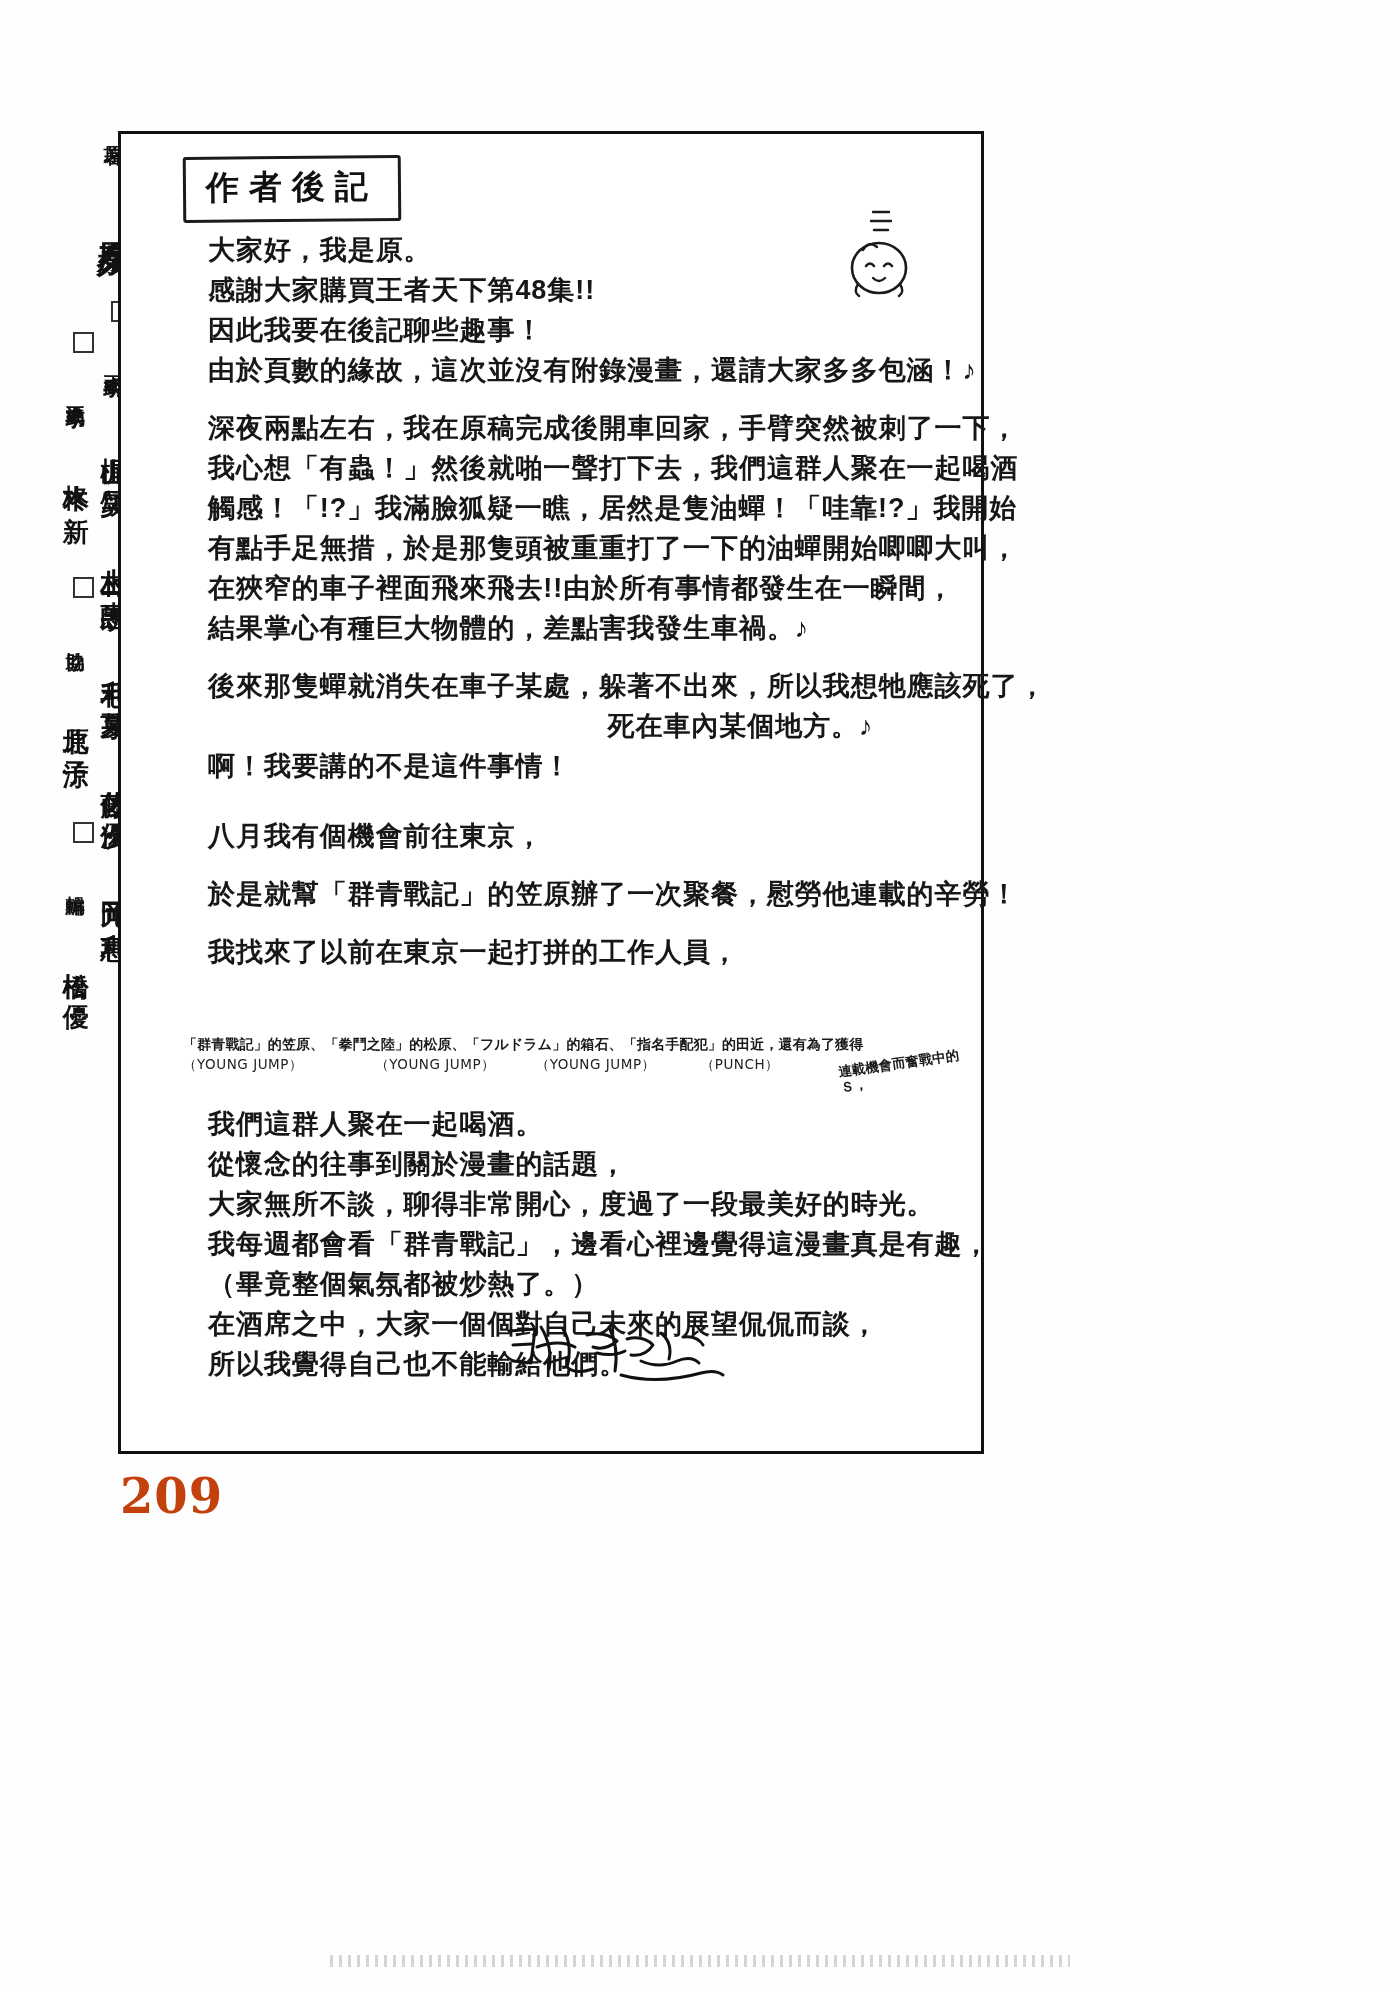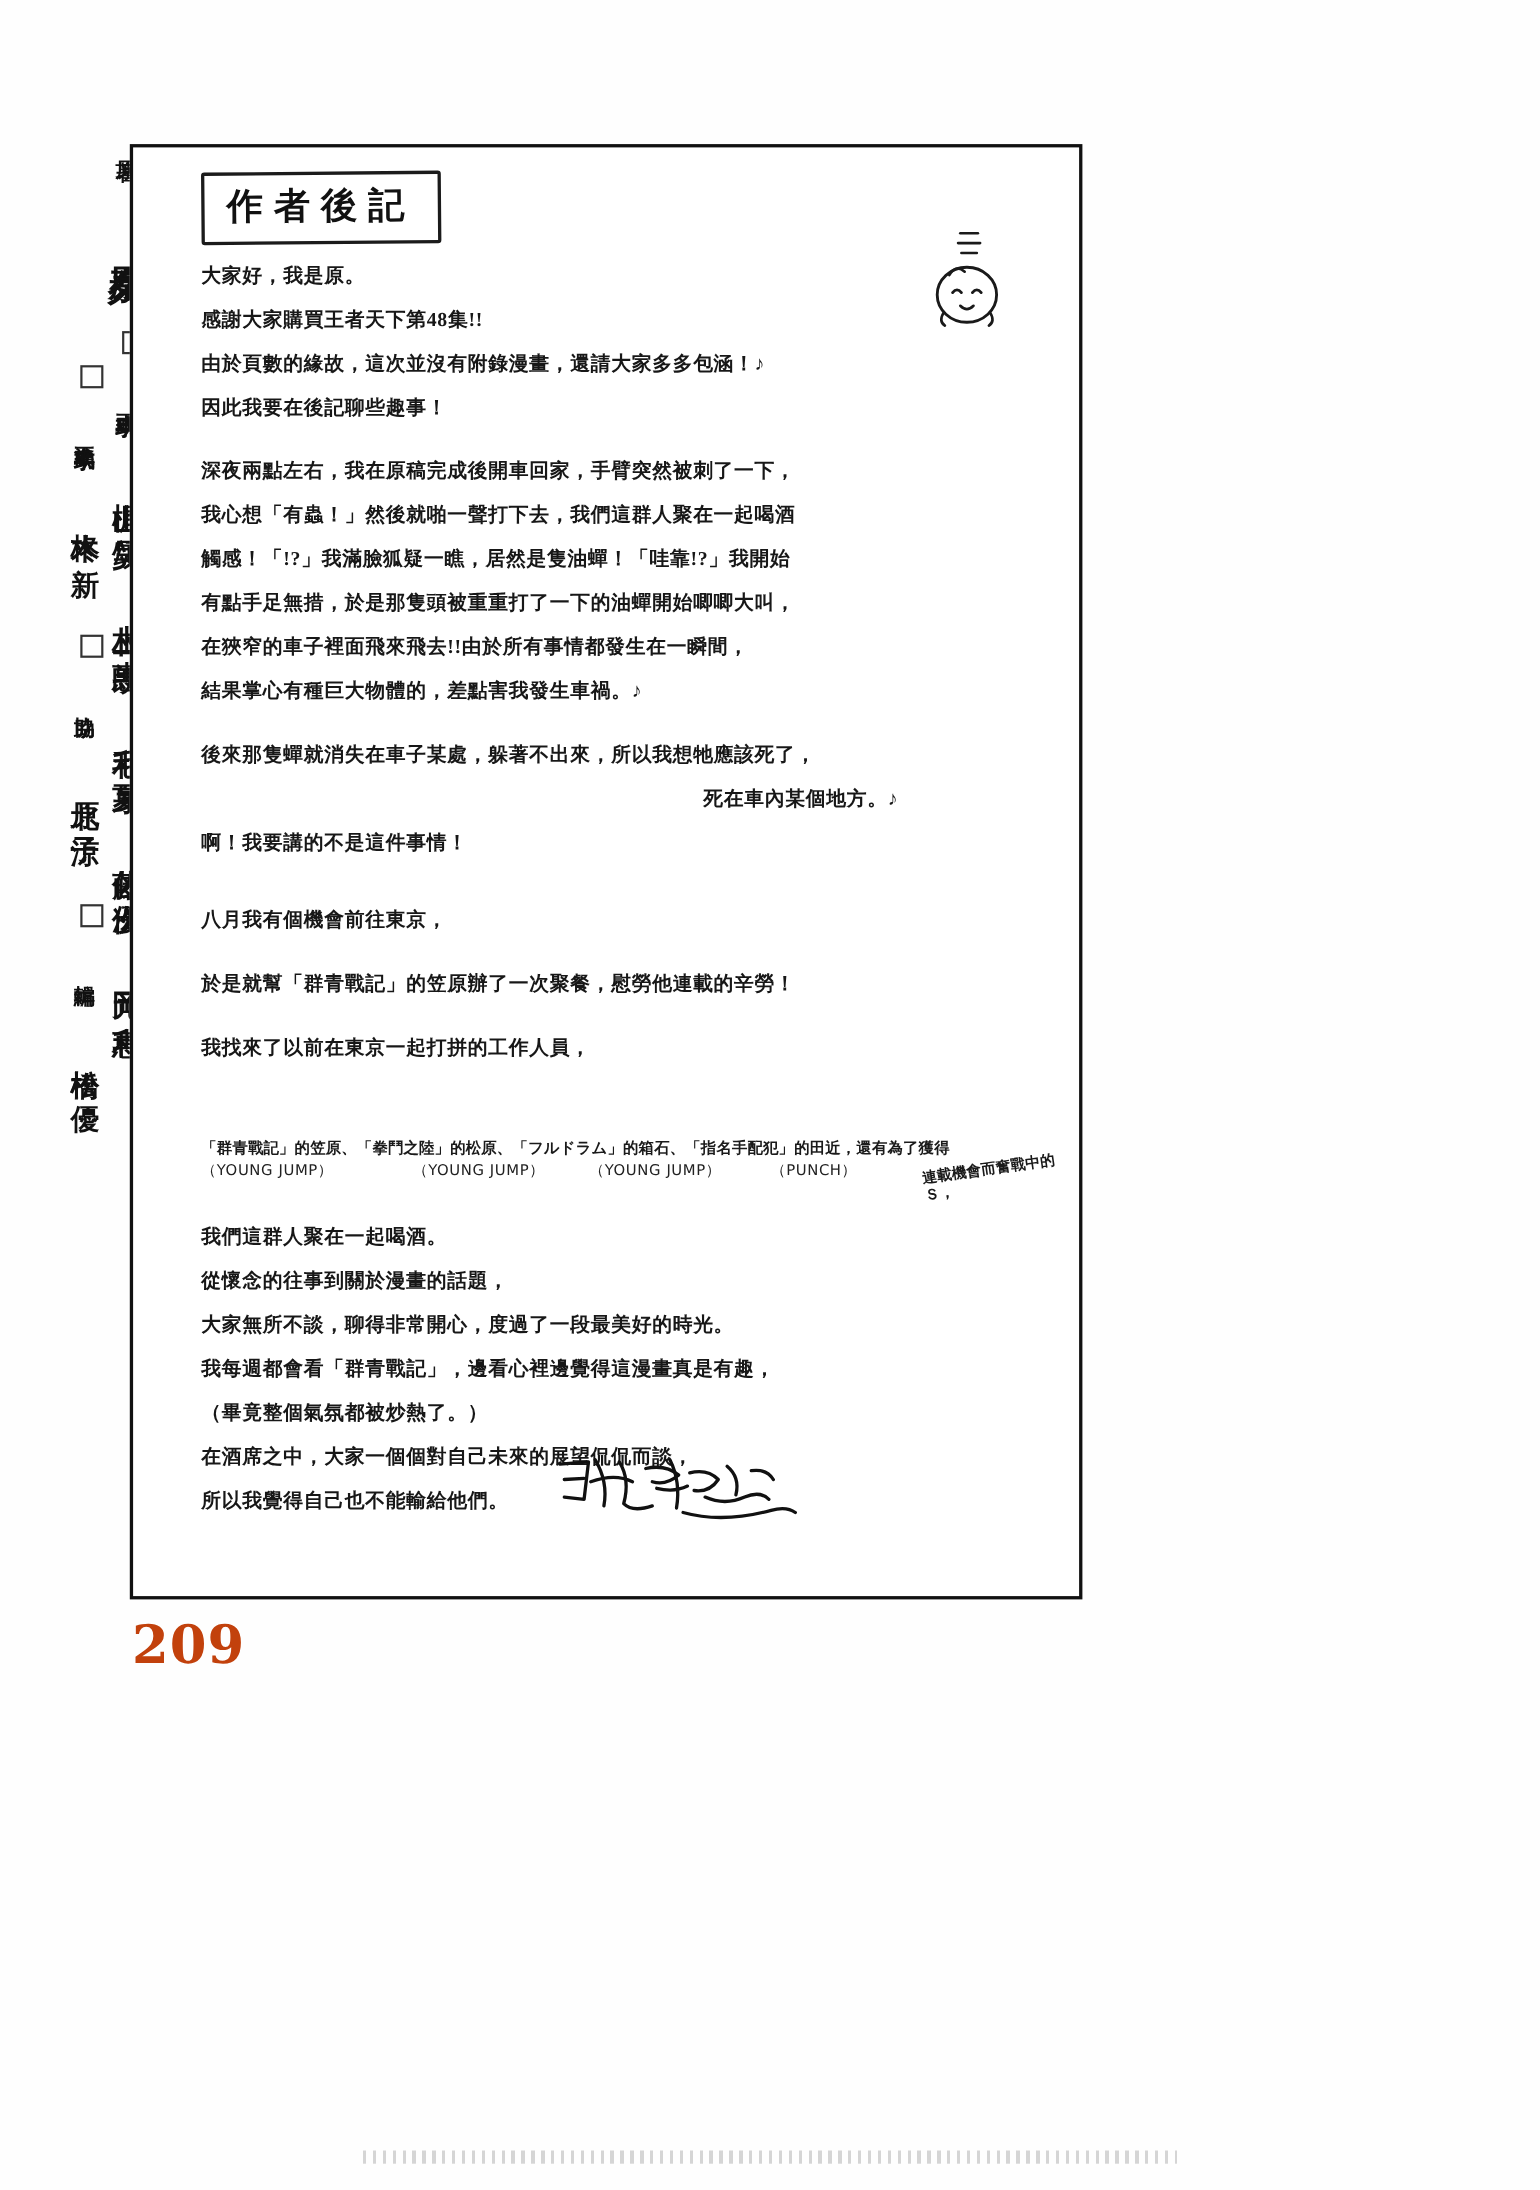--- a/index.html
+++ b/index.html
@@ -99,27 +99,28 @@
   }
 
   
   #body-text {
     position: absolute;
     left: 62px;
     top: 96px;
     width: 790px;
   }
   .para {
-    font-family: Liberation Serif, serif;
-    font-size: 18px;
+    font-family: Liberation Sans, sans-serif;
+    font-size: 27px;
     font-weight: 600;
     line-height: 40px;
     letter-spacing: 0.035em;
     color: #171717;
     white-space: nowrap;
+    margin-left: 25px;
   }
   .blank-line { height: 18px; }
   .blank-line.tall { height: 30px; }
   .indent-right {
     display: block;
     text-align: center;
     padding-left: 300px;
   }
   .note-small {
     font-size: 14px;
@@ -275,22 +276,22 @@
 
         <path d="M25 78 Q20 86 26 90" fill="none" stroke="#1a1a1a" stroke-width="2.4" stroke-linecap="round"></path>
         <path d="M67 78 Q72 86 66 90" fill="none" stroke="#1a1a1a" stroke-width="2.4" stroke-linecap="round"></path>
       </svg>
     </div>
 
     <div id="body-text">
 
       <div class="para">大家好，我是原。</div>
       <div class="para">感謝大家購買王者天下第48集!!</div>
+      <div class="para">因此我要在後記聊些趣事！</div>
       <div class="para">由於頁數的緣故，這次並沒有附錄漫畫，還請大家多多包涵！♪</div>
-      <div class="para">因此我要在後記聊些趣事！</div>
 
       <div class="blank-line"></div>
 
       <div class="para">深夜兩點左右，我在原稿完成後開車回家，手臂突然被刺了一下，</div>
       <div class="para">我心想「有蟲！」然後就啪一聲打下去，我們這群人聚在一起喝酒</div>
       <div class="para">觸感！「!?」我滿臉狐疑一瞧，居然是隻油蟬！「哇靠!?」我開始</div>
       <div class="para">有點手足無措，於是那隻頭被重重打了一下的油蟬開始唧唧大叫，</div>
       <div class="para">在狹窄的車子裡面飛來飛去!!由於所有事情都發生在一瞬間，</div>
       <div class="para">結果掌心有種巨大物體的，差點害我發生車禍。♪</div>
 

